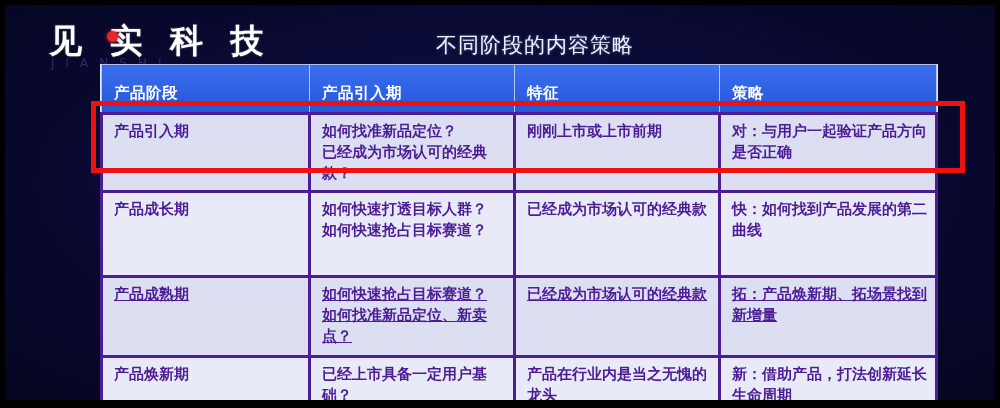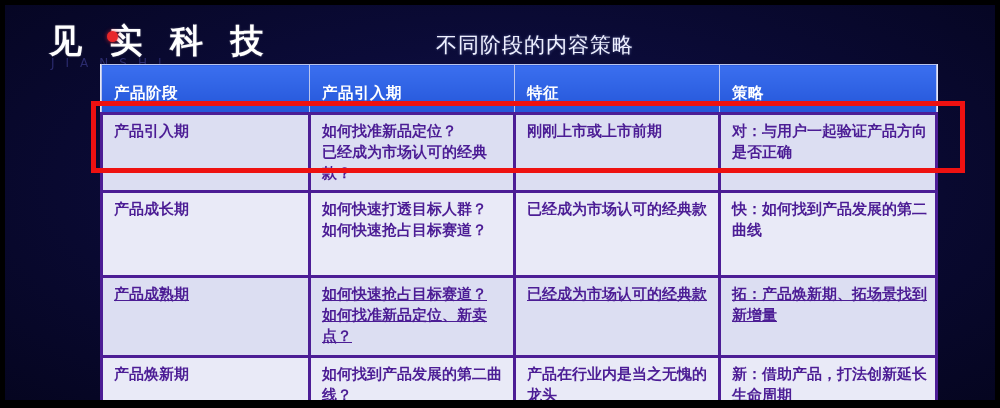--- a/index.html
+++ b/index.html
@@ -180,21 +180,21 @@
             </td>
           <td>
               <span class="cell-line">拓：产品焕新期、拓场景找到新增量</span>
             </td>
         </tr>
         <tr class="r4 alt">
           <td>
               <span class="cell-line">产品焕新期</span>
             </td>
           <td>
-              <span class="cell-line">如何找到产品发展的第二曲线？</span>
+              <span class="cell-line">已经上市具备一定用户基础？</span>
             </td>
           <td>
               <span class="cell-line">产品在行业内是当之无愧的龙头</span>
             </td>
           <td>
               <span class="cell-line">新：借助产品，打法创新延长生命周期</span>
             </td>
         </tr>
       </tbody>
     </table>

